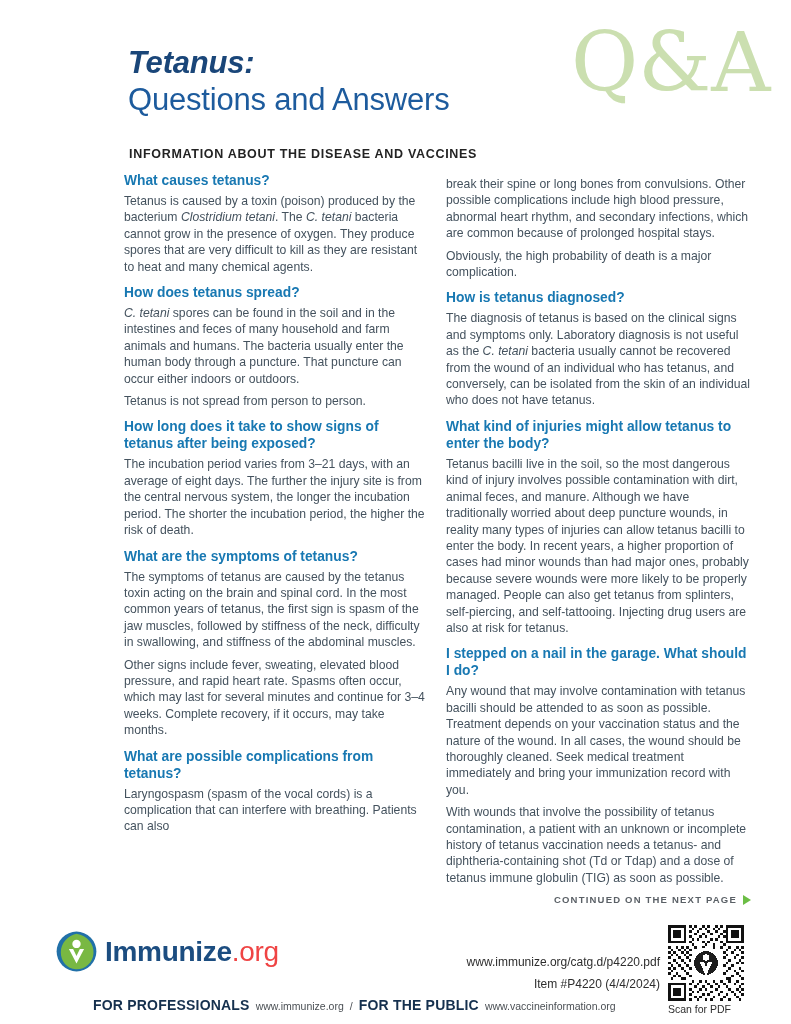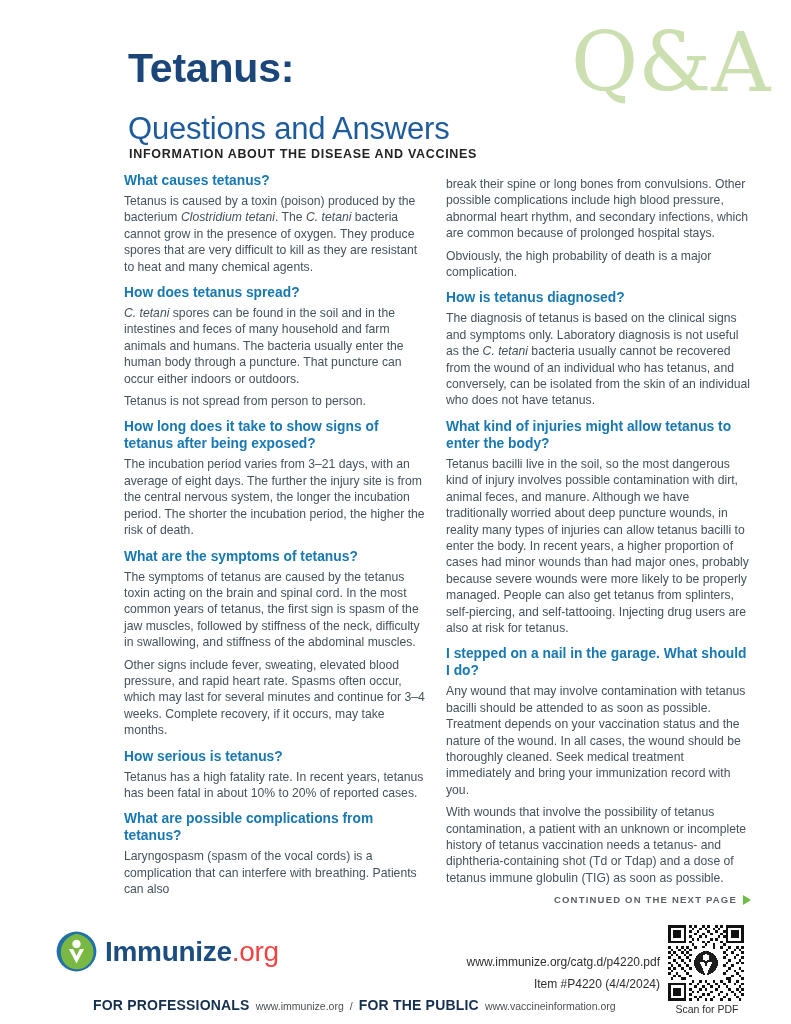--- a/index.html
+++ b/index.html
@@ -1,22 +1,22 @@
 <!DOCTYPE html>
 <html><head>
 <meta charset="utf-8">
 <style>
   html,body{margin:0;padding:0;background:#fff;}
   .page{position:relative;width:791px;height:1024px;background:#ffffff;overflow:hidden;
         font-family:"Liberation Sans",sans-serif;}
 
   
   .header{position:absolute;left:128px;top:46px;}
-  .title1{font-size:41px;font-weight:700;color:#1a4679;line-height:1.08;letter-spacing:-0.2px;}
-  .title2{font-size:31px;font-weight:400;color:#1d5b9d;line-height:1.08;margin-top:22px;letter-spacing:-0.2px;}
+  .title1{font-size:31px;font-weight:700;color:#1a4679;line-height:1.08;letter-spacing:-0.2px;font-style:italic;}
+  .title2{font-size:31px;font-weight:400;color:#1d5b9d;line-height:1.08;margin-top:4px;letter-spacing:-0.2px;}
   .watermark{position:absolute;left:571px;top:20px;font-family:"DejaVu Serif","Liberation Serif",serif;
              font-size:82px;line-height:1.05;color:#cbdfb0;}
   .subtitle{position:absolute;left:129px;top:147px;font-size:12.5px;font-weight:700;color:#232323;
             letter-spacing:0.7px;}
 
   
   .columns{position:absolute;left:124px;top:172px;width:626px;display:flex;gap:18px;}
   .col{width:304px;}
   .q{font-size:13.8px;line-height:17px;font-weight:700;color:#1878b2;margin:9px 0 4px 0;}
   .col section:first-child .q{margin-top:0;}
@@ -37,21 +37,21 @@
   .wm-suffix{font-weight:400;color:#ef4444;}
 
   .tagline{position:absolute;left:93px;top:997px;display:flex;align-items:baseline;gap:6px;white-space:nowrap;}
   .tag-label{font-size:14px;font-weight:700;color:#15304e;letter-spacing:0.2px;}
   .tag-url{font-size:10.5px;color:#4a4f54;}
   .tag-sep{font-size:10.5px;color:#4a4f54;}
 
   
   .right-info{position:absolute;right:131px;top:952px;text-align:right;font-size:12px;color:#2e2e2e;
               line-height:1.8;}
-  .qr-block{position:absolute;left:668px;top:925px;width:78px;text-align:center;}
+  .qr-block{position:absolute;left:668px;top:925px;width:78px;}
   .qr-block svg{width:76px;height:76px;display:block;}
   .scan-label{font-size:10.5px;color:#2e2e2e;margin-top:2px;}
 </style>
 </head>
 <body>
 
 <div class="page">
 
   <div class="header">
     <div class="title1">Tetanus:</div>
@@ -73,24 +73,20 @@
         <p class="a"><span>Tetanus is not spread from person to person.</span></p>
       </section>
       <section>
         <h3 class="q">How long does it take to show signs of tetanus after being exposed?</h3>
         <p class="a"><span>The incubation period varies from 3–21 days, with an average of eight days. The further the injury site is from the central nervous system, the longer the incubation period. The shorter the incubation period, the higher the risk of death.</span></p>
       </section>
       <section>
         <h3 class="q">What are the symptoms of tetanus?</h3>
         <p class="a"><span>The symptoms of tetanus are caused by the tetanus toxin acting on the brain and spinal cord. In the most common years of tetanus, the first sign is spasm of the jaw muscles, followed by stiffness of the neck, difficulty in swallowing, and stiffness of the abdominal muscles.</span></p>
         <p class="a"><span>Other signs include fever, sweating, elevated blood pressure, and rapid heart rate. Spasms often occur, which may last for several minutes and continue for 3–4 weeks. Complete recovery, if it occurs, may take months.</span></p>
-      </section>
-      <section>
-        <h3 class="q">How serious is tetanus?</h3>
-        <p class="a"><span>Tetanus has a high fatality rate. In recent years, tetanus has been fatal in about 10% to 20% of reported cases.</span></p>
       </section>
       <section>
         <h3 class="q">What are possible complications from tetanus?</h3>
         <p class="a"><span>Laryngospasm (spasm of the vocal cords) is a complication that can interfere with breathing. Patients can also</span></p>
       </section>
     </div>
 
     <div class="col">
       <section>
         <p class="a"><span>break their spine or long bones from convulsions. Other possible complications include high blood pressure, abnormal heart rhythm, and secondary infections, which are common because of prolonged hospital stays.</span></p>

